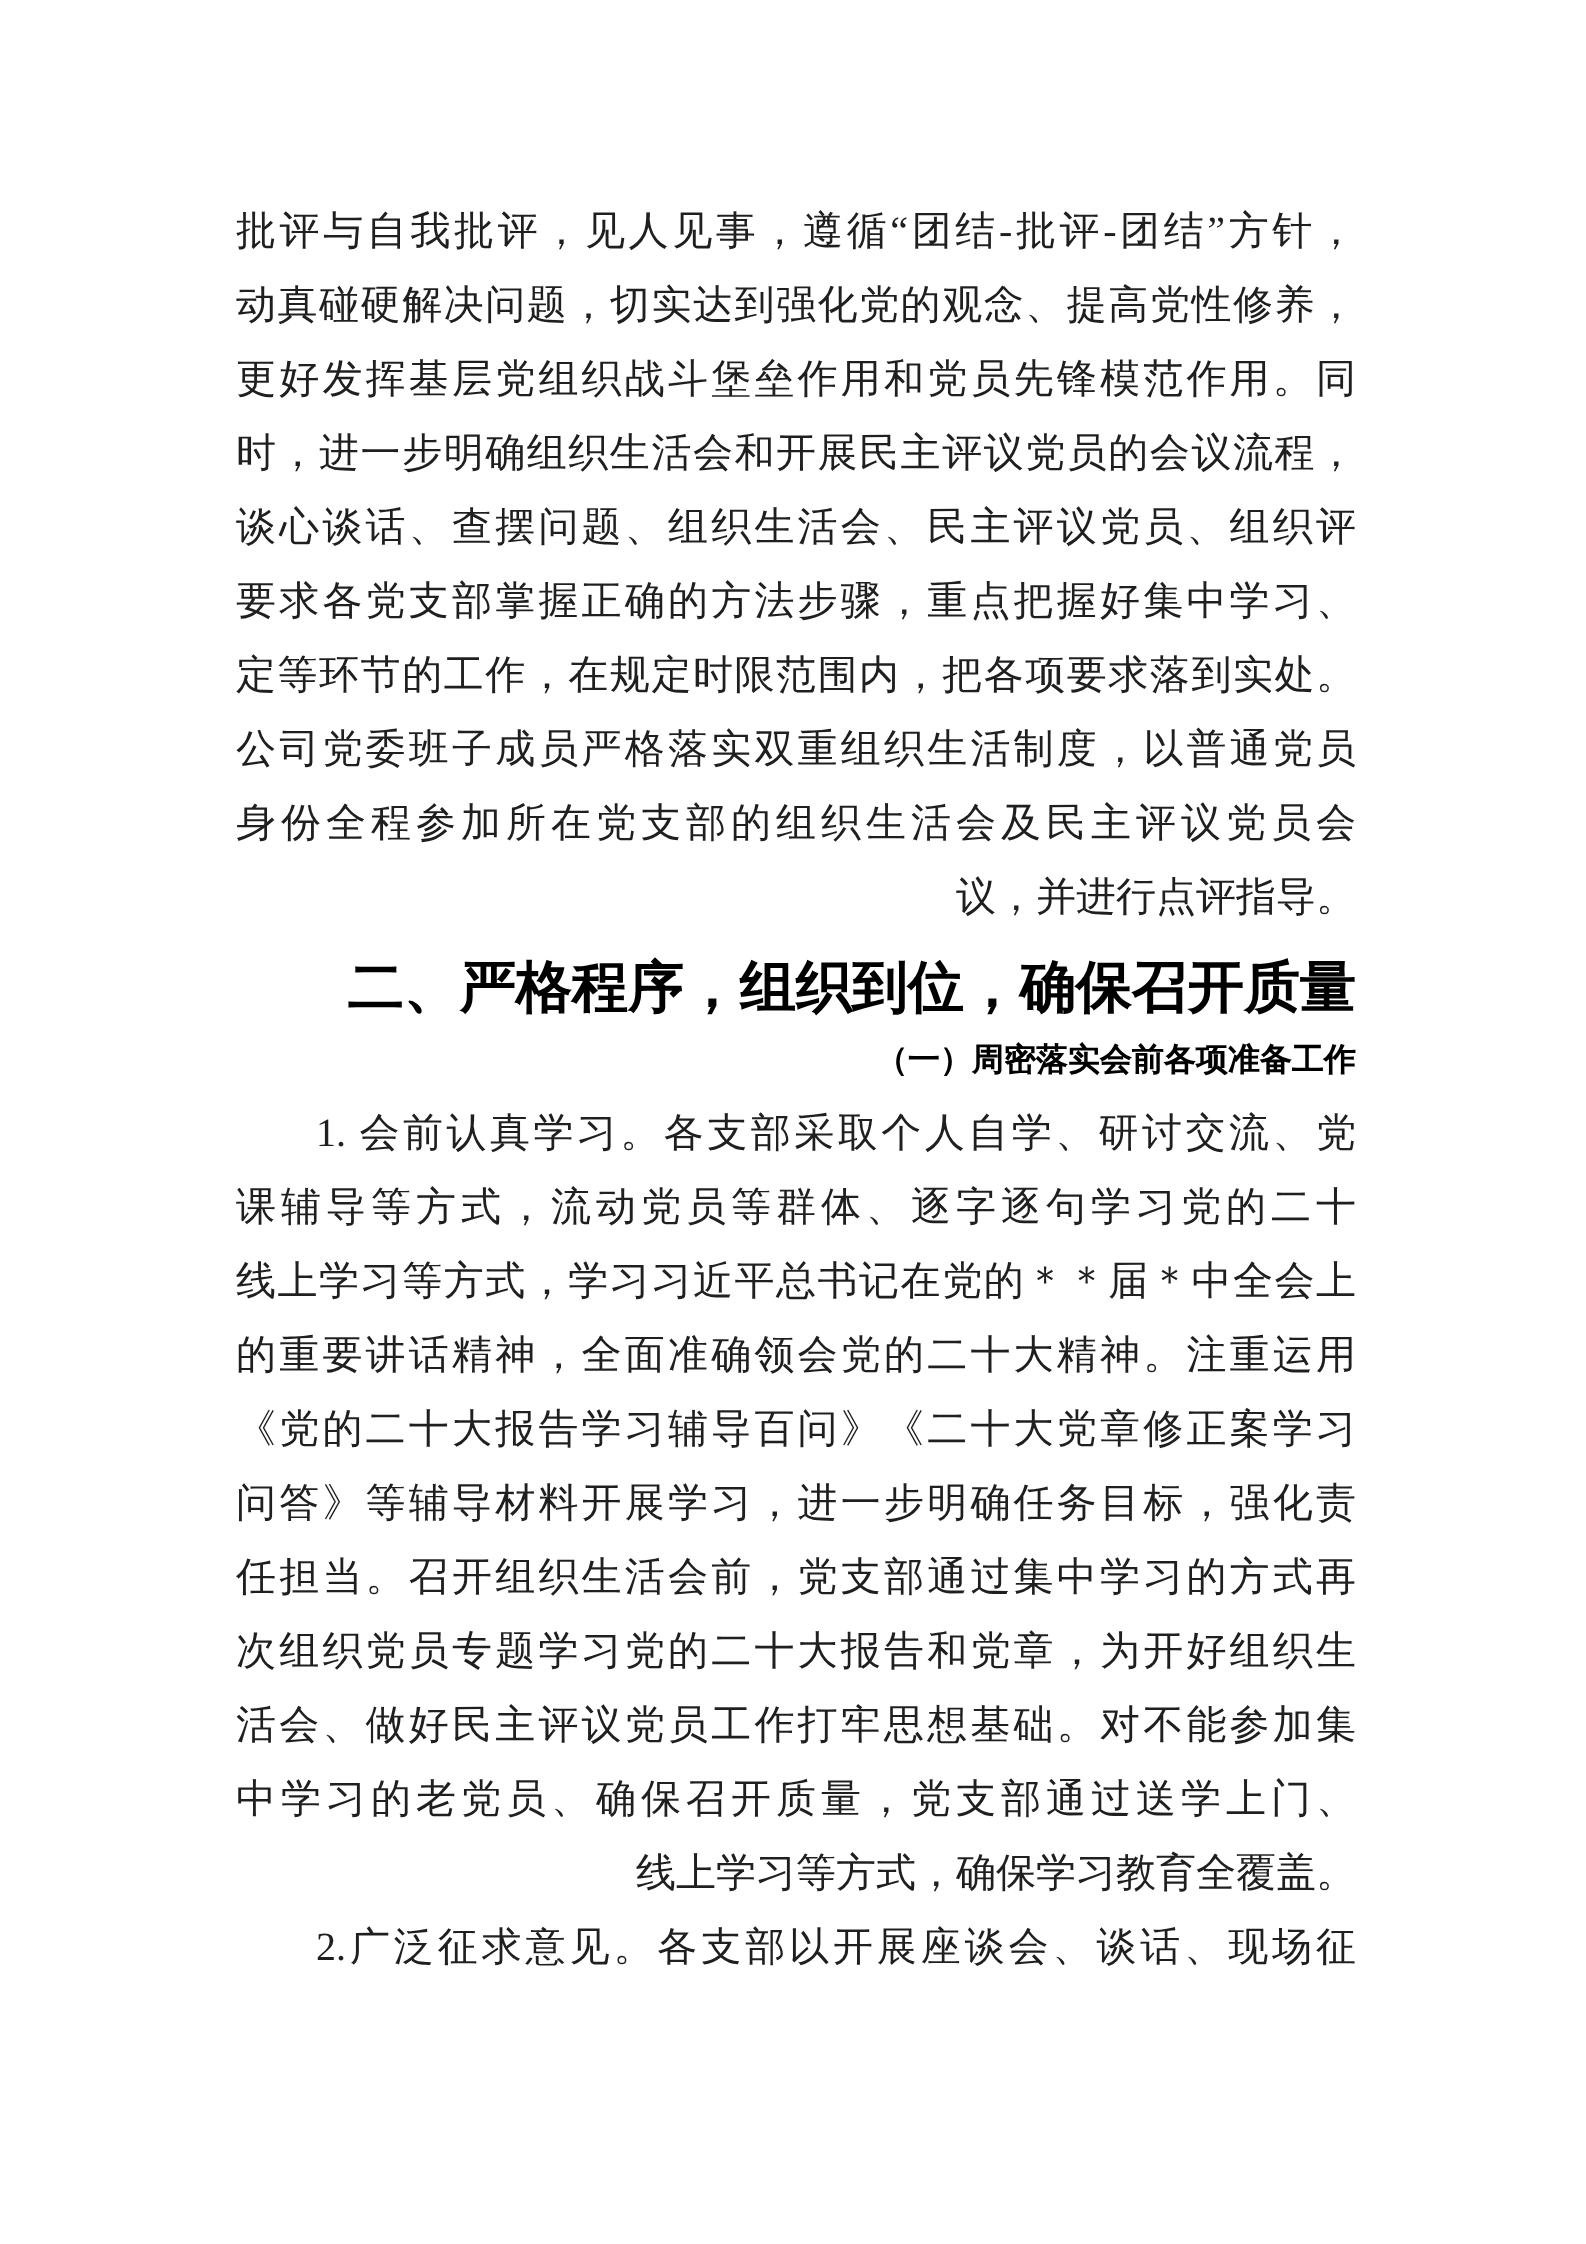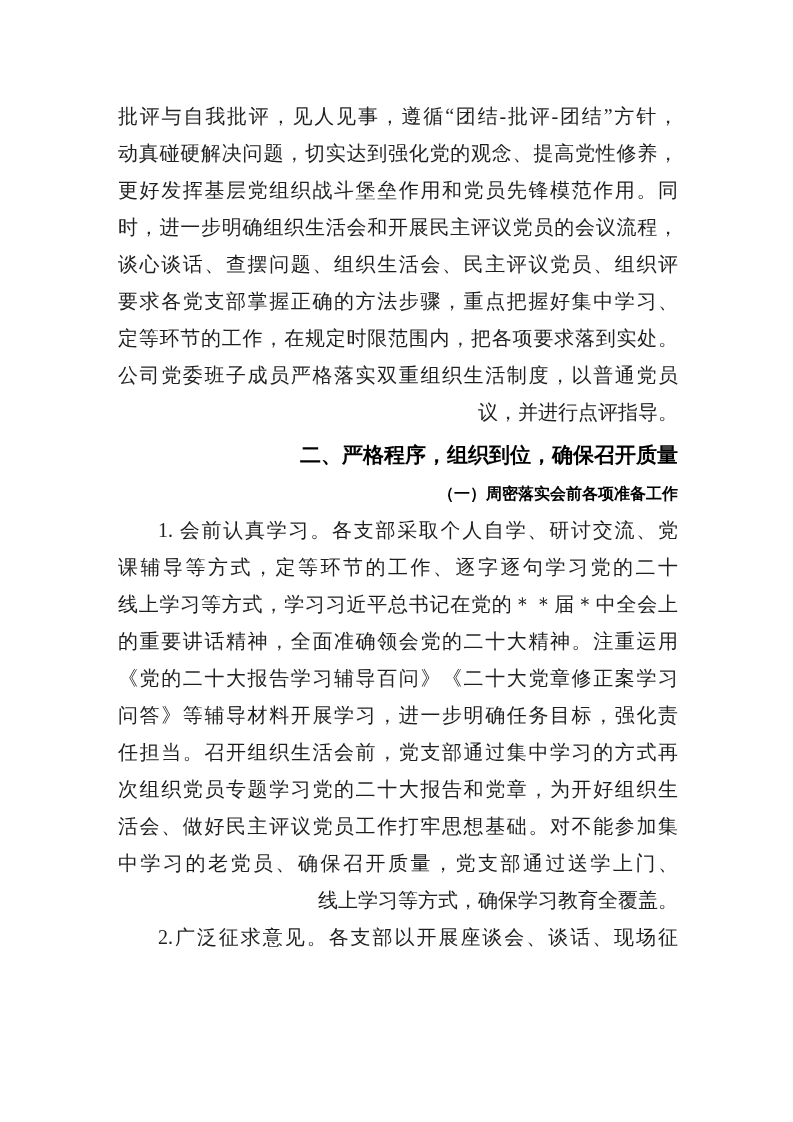--- a/index.html
+++ b/index.html
@@ -34,23 +34,23 @@
   }
   .line.j {
     text-align: justify;
     text-align-last: justify;
     -moz-text-align-last: justify;
     text-justify: inter-character;
   }
   .line.ind { text-indent: 2em; }
   .heading1 { margin-top: 7px; }
   .heading1 .line {
-    font-family: Liberation Mono, monospace;
+    font-family: Liberation Sans, sans-serif;
     font-weight: 700;
-    font-size: 21px;
+    font-size: 28px;
     color: var(--heading-color);
   }
   .heading2 .line {
     font-family: "Liberation Serif", "DejaVu Serif", serif;
     font-weight: 700;
     font-size: 16px;
     color: var(--heading-color);
   }
 </style>
 </head>
@@ -60,31 +60,32 @@
   <div class="content">
       <div class="block body">
         <div class="line j">批评与自我批评，见人见事，遵循“团结-批评-团结”方针，</div>
         <div class="line j">动真碰硬解决问题，切实达到强化党的观念、提高党性修养，</div>
         <div class="line j">更好发挥基层党组织战斗堡垒作用和党员先锋模范作用。同</div>
         <div class="line j">时，进一步明确组织生活会和开展民主评议党员的会议流程，</div>
         <div class="line j">谈心谈话、查摆问题、组织生活会、民主评议党员、组织评</div>
         <div class="line j">要求各党支部掌握正确的方法步骤，重点把握好集中学习、</div>
         <div class="line j">定等环节的工作，在规定时限范围内，把各项要求落到实处。</div>
         <div class="line j">公司党委班子成员严格落实双重组织生活制度，以普通党员</div>
+        <div class="line j">身份全程参加所在党支部的组织生活会及民主评议党员会</div>
         <div class="line">议，并进行点评指导。</div>
       </div>
       <div class="block heading1">
         <div class="line ind">二、严格程序，组织到位，确保召开质量</div>
       </div>
       <div class="block heading2">
         <div class="line ind">（一）周密落实会前各项准备工作</div>
       </div>
       <div class="block body">
         <div class="line j ind">1. 会前认真学习。各支部采取个人自学、研讨交流、党</div>
-        <div class="line j">课辅导等方式，定等环节的工作、逐字逐句学习党的二十</div>
+        <div class="line j">课辅导等方式，流动党员等群体、逐字逐句学习党的二十</div>
         <div class="line j">线上学习等方式，学习习近平总书记在党的＊＊届＊中全会上</div>
         <div class="line j">的重要讲话精神，全面准确领会党的二十大精神。注重运用</div>
         <div class="line j">《党的二十大报告学习辅导百问》《二十大党章修正案学习</div>
         <div class="line j">问答》等辅导材料开展学习，进一步明确任务目标，强化责</div>
         <div class="line j">任担当。召开组织生活会前，党支部通过集中学习的方式再</div>
         <div class="line j">次组织党员专题学习党的二十大报告和党章，为开好组织生</div>
         <div class="line j">活会、做好民主评议党员工作打牢思想基础。对不能参加集</div>
         <div class="line j">中学习的老党员、确保召开质量，党支部通过送学上门、</div>
         <div class="line">线上学习等方式，确保学习教育全覆盖。</div>
       </div>

